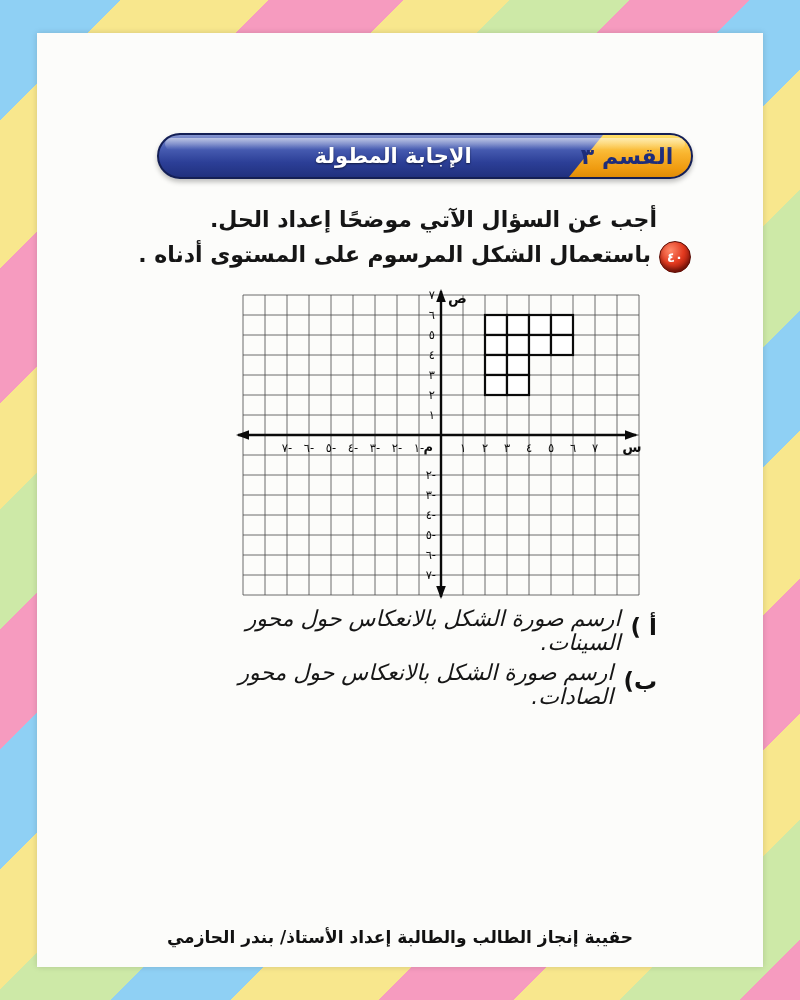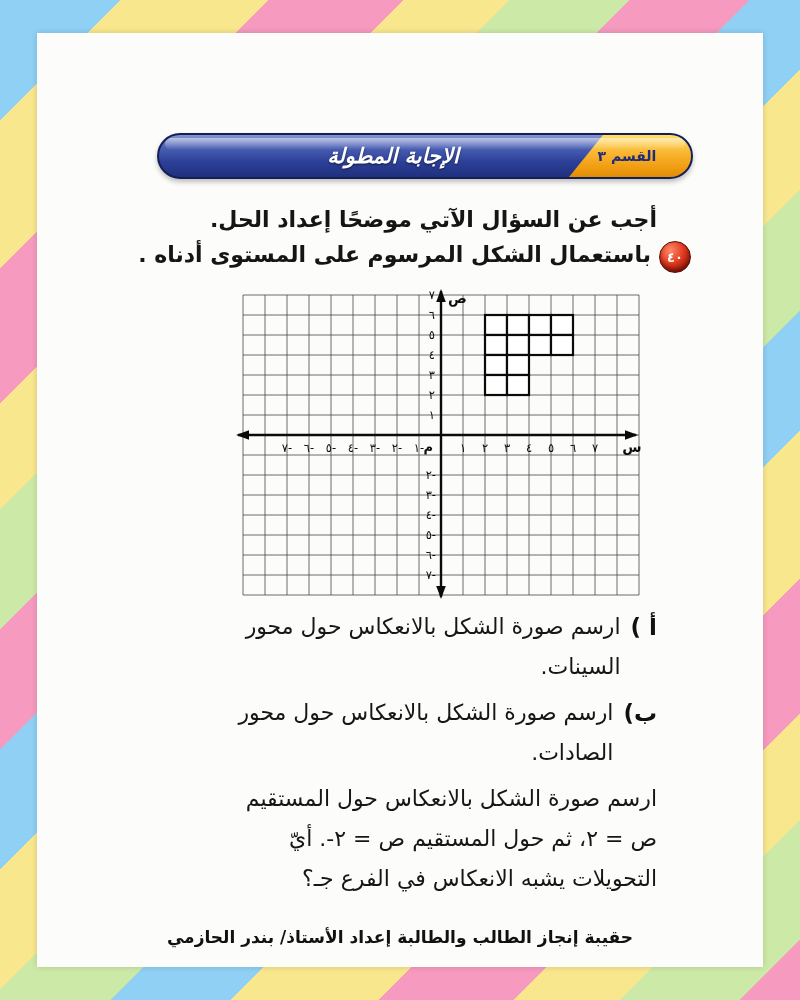--- a/index.html
+++ b/index.html
@@ -35,26 +35,25 @@
   .banner-orange{
     position:absolute;right:0;top:0;height:100%;width:122px;
     background:linear-gradient(180deg,#ffe06a 0%,#f9b42e 45%,#ef9b10 80%,#e08c07 100%);
     clip-path:polygon(34px 0,100% 0,100% 100%,0 100%);
   }
   .banner-title{
     position:absolute;left:14px;top:0;width:440px;height:100%;
     display:flex;align-items:center;justify-content:center;
     color:#ffffff;font-weight:bold;font-size:21px;direction:rtl;
     text-shadow:0 1px 2px rgba(0,0,0,.55);
-    font-style:italic;
   }
   .banner-section{
     position:absolute;right:14px;top:0;height:100%;width:100px;
     display:flex;align-items:center;justify-content:center;
-    color:#1e2d7a;font-weight:bold;font-size:14px;direction:rtl;
+    color:#1e2d7a;font-weight:bold;font-size:22px;direction:rtl;
   }
   .intro{
     position:absolute;right:106px;top:174px;direction:rtl;
     font-size:22px;font-weight:bold;color:#151515;white-space:nowrap;
   }
   .qline{
     position:absolute;right:72px;top:206px;direction:rtl;
     display:flex;align-items:flex-start;gap:8px;
   }
   .badge{
@@ -62,21 +61,21 @@
     background:radial-gradient(circle at 35% 28%,#ff8a6a 0%,#e23a1f 45%,#97170a 80%,#6d0e04 100%);
     border:1px solid #5a0b03;box-shadow:inset 0 -3px 4px rgba(0,0,0,.35);
     color:#fff;font-size:13px;font-weight:bold;
     display:flex;align-items:center;justify-content:center;
   }
   .qlead{font-size:22px;font-weight:bold;color:#151515;padding-top:3px;white-space:nowrap;margin-left:8px;}
   .grid-fig{position:absolute;left:197px;top:252px;width:412px;height:320px;}
   .parts{position:absolute;right:106px;top:574px;width:486px;direction:rtl;}
   .part{display:flex;gap:10px;margin-bottom:6px;}
   .part-marker{font-weight:bold;font-size:23px;line-height:40px;white-space:nowrap;color:#111;}
-  .part-text{font-size:22px;line-height:40px;white-space:pre-line;color:#161616;}
+  .part-text{font-size:22px;line-height:24px;white-space:pre-line;color:#161616;font-style:italic;}
   .footer{
     position:absolute;left:0;right:0;top:894px;text-align:center;
     direction:rtl;font-weight:bold;font-size:17px;color:#111;
   }
 </style>
 </head>
 <body>
 
 <div class="page">
 
@@ -198,21 +197,18 @@
       <div class="part-marker">أ )</div>
       <div class="part-text">ارسم صورة الشكل بالانعكاس حول محور
 السينات.</div>
     </div>
     <div class="part">
       <div class="part-marker">ب)</div>
       <div class="part-text">ارسم صورة الشكل بالانعكاس حول محور
 الصادات.</div>
     </div>
     <div class="part">
-      <div class="part-text">ارسم صورة الشكل بالانعكاس حول المستقيم
-ص = ٢، ثم حول المستقيم ص = ⁦-٢⁩. أيّ
-التحويلات يشبه الانعكاس في الفرع جـ؟</div>
     </div>
   </div>
 
   <div class="footer">حقيبة إنجاز الطالب والطالبة إعداد الأستاذ/ بندر الحازمي</div>
 
 </div>
 
 </body></html>

